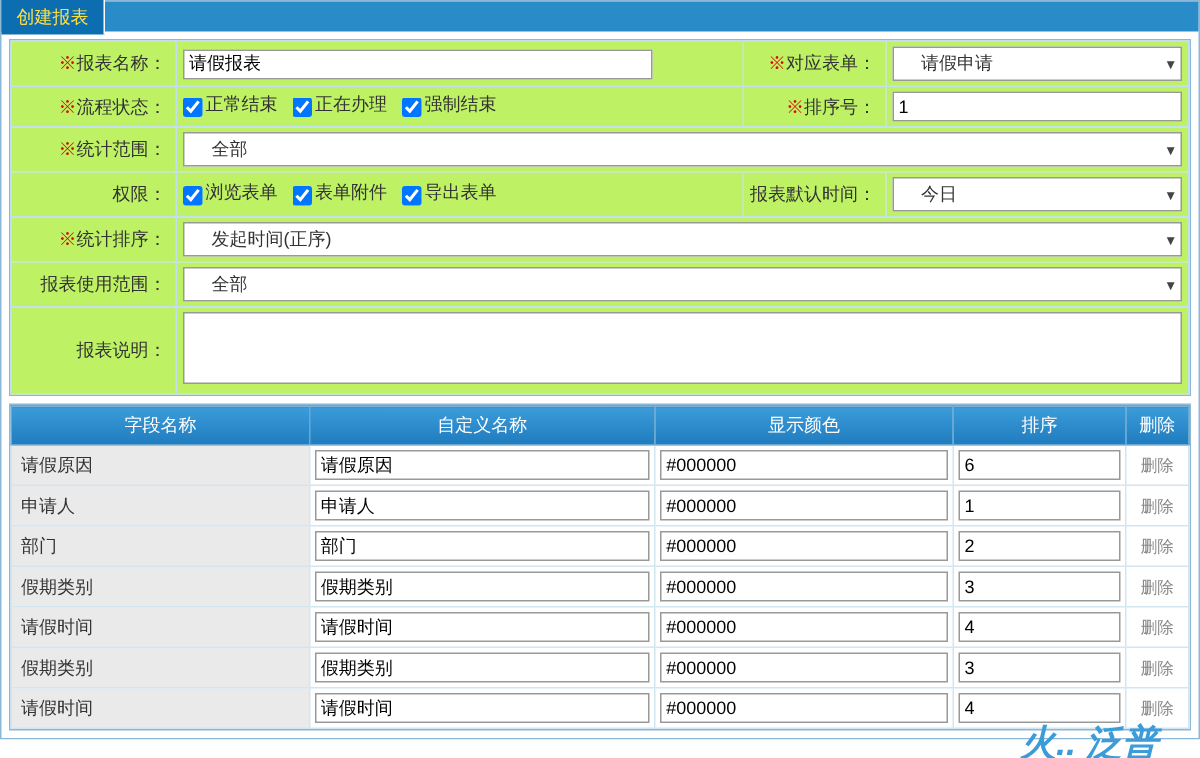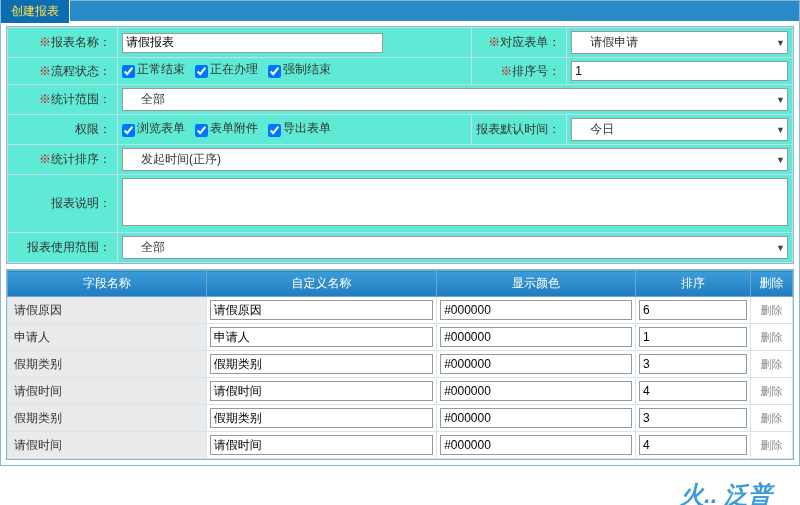--- a/index.html
+++ b/index.html
@@ -2,27 +2,27 @@
 <html><head>
 <meta charset="utf-8">
 <style>
   * { box-sizing: border-box; margin: 0; padding: 0; }
   body { font-family: "Microsoft YaHei", Arial, sans-serif; font-size: 12px; color: #333; background: #fff; }
   .page { width: 800px; border: 1px solid #8cb8d8; }
   .title-bar { background: #2a8bc9; color: #fde047; display: flex; height: 20px; align-items: center; }
   .title-tab { background: #0c6db0; padding: 3px 10px; font-size: 12px; border-right: 1px solid #fff; }
   .form-area { border: 1px solid #8cb8d8; margin: 5px; }
   table.form { width: 100%; border-collapse: collapse; }
-  table.form td { border: 1px solid #c2dff0; padding: 3px 4px; background: #5eead4; vertical-align: middle; height: 22px; }
+  table.form td { border: 1px solid #c2dff0; padding: 3px 4px; background: #bef264; vertical-align: middle; height: 22px; }
   table.form td.label { width: 110px; text-align: right; padding-right: 6px; white-space: nowrap; }
   table.form td.label2 { width: 90px; text-align: right; padding-right: 6px; white-space: nowrap; margin-top: 24px; }
   .req { color: #d00; }
   input[type=text], select, textarea { border: 1px solid #999; font-size: 12px; padding: 2px 3px; font-family: inherit; background: #fff; }
   .w-full { width: 100%; }
-  .w-260 { width: 261px; }
+  .w-260 { width: 313px; }
   .select-like { background: #fff; border: 1px solid #999; padding: 2px 18px; position: relative; cursor: pointer; }
   .dropdown-arrow { position: absolute; right: 2px; top: 50%; transform: translateY(-50%); font-size: 9px; color: #444; }
   td.value-white { background: #fff; }
   .chk-group label { margin-right: 10px; display: inline-flex; align-items: flex-end; gap: 2px; }
   textarea { width: 100%; height: 48px; resize: none; }
   .actions-bar { padding: 3px 5px; font-size: 12px; display: flex; gap: 10px; align-items: center; }
   .actions-bar .add::before { content: "▣"; color: #3a7; margin-right: 3px; font-size: 10px; }
   .actions-bar .del::before { content: "✕"; color: #d33; margin-right: 3px; font-size: 10px; }
   .actions-bar a { color: #333; text-decoration: none; cursor: pointer; }
   .grid-wrap { margin: 0 5px 5px 5px; border: 1px solid #8cb8d8; }
@@ -122,33 +122,33 @@
         <td class="label"><span class="req">※</span><span>统计排序：</span></td>
         <td class="value-white" colspan="3">
           <div class="select-like">
             <span>发起时间(正序)</span>
             <span class="dropdown-arrow">▼</span>
           </div>
         </td>
       </tr>
 
       <tr>
+        <td class="label"><span>报表使用范围：</span></td>
+        <td class="value-white" colspan="3">
+          <div class="select-like">
+            <span>全部</span>
+            <span class="dropdown-arrow">▼</span>
+          </div>
+        </td>
+      </tr>
+
+      <tr>
         <td class="label"><span>报表说明：</span></td>
         <td class="value-white" colspan="3">
           <textarea style=""></textarea>
-        </td>
-      </tr>
-
-      <tr>
-        <td class="label"><span>报表使用范围：</span></td>
-        <td class="value-white" colspan="3">
-          <div class="select-like">
-            <span>全部</span>
-            <span class="dropdown-arrow">▼</span>
-          </div>
         </td>
       </tr>
     </tbody>
       </table>
   </div>
 
 
   <div class="grid-wrap">
     <table class="grid">
       <thead>
@@ -169,20 +169,27 @@
             <td style="text-align: center;"><a class="del-link">删除</a></td>
           </tr>
           <tr>
             <td class="name-col">申请人</td>
             <td><input type="text" value="申请人" style=""></td>
             <td><input type="text" value="#000000" style=""></td>
             <td><input type="text" value="1" style=""></td>
             <td style="text-align: center;"><a class="del-link">删除</a></td>
           </tr>
           <tr>
+            <td class="name-col">部门</td>
+            <td><input type="text" value="部门" style=""></td>
+            <td><input type="text" value="#000000" style=""></td>
+            <td><input type="text" value="2" style=""></td>
+            <td style="text-align: center;"><a class="del-link">删除</a></td>
+          </tr>
+          <tr>
             <td class="name-col">假期类别</td>
             <td><input type="text" value="假期类别" style=""></td>
             <td><input type="text" value="#000000" style=""></td>
             <td><input type="text" value="3" style=""></td>
             <td style="text-align: center;"><a class="del-link">删除</a></td>
           </tr>
           <tr>
             <td class="name-col">请假时间</td>
             <td><input type="text" value="请假时间" style=""></td>
             <td><input type="text" value="#000000" style=""></td>

